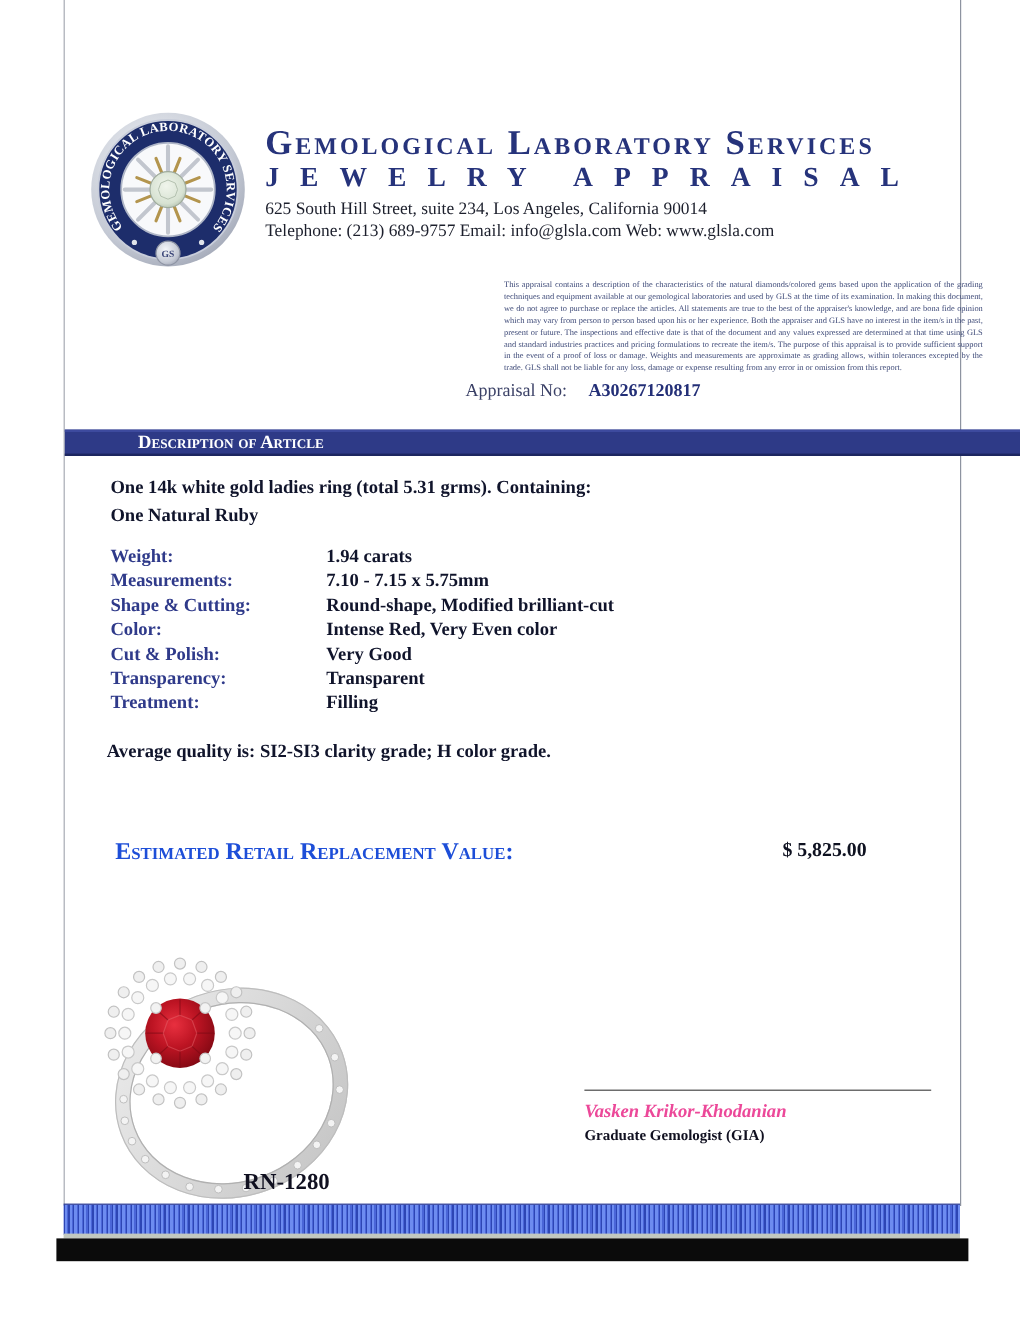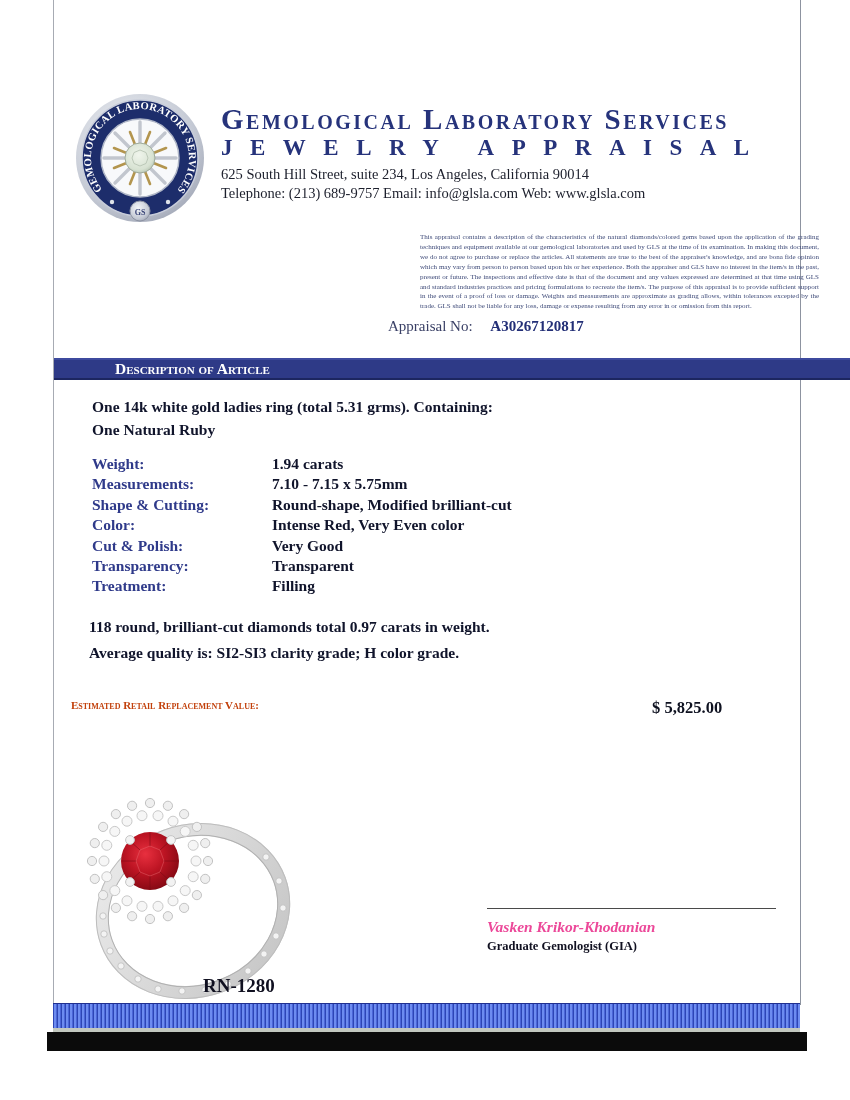--- a/index.html
+++ b/index.html
@@ -34,22 +34,22 @@
     color:#ffffff;font-variant:small-caps;font-weight:bold;font-size:15.5px;
     line-height:18px;padding-left:61px;box-sizing:content-box;}
   
   .desc-lines{position:absolute;left:92px;top:395px;font-weight:bold;
     font-size:15.5px;line-height:23px;color:#10142b;}
   .specs{position:absolute;left:92px;top:454px;font-size:15.5px;line-height:20.4px;}
   .spec-label{display:inline-block;width:176px;font-weight:bold;color:#2f3a8a;}
   .spec-value{font-weight:bold;color:#10142b;}
   .diamonds{position:absolute;left:89px;top:614px;font-weight:bold;
     font-size:15.5px;line-height:26px;color:#10142b;}
-  .value-label{position:absolute;left:71px;top:699px;font-variant:small-caps;
-    font-weight:bold;font-size:11px;color:#c2410c;}
+  .value-label{position:absolute;left:96px;top:699px;font-variant:small-caps;
+    font-weight:bold;font-size:20px;color:#1d4ed8;}
   .value-amount{position:absolute;left:633px;top:698px;font-weight:bold;
     font-size:16.5px;color:#0e1120;margin-left:19px;}
   
   .photo{position:absolute;left:68px;top:786px;width:256px;height:214px;}
   .ref-label{position:absolute;left:203px;top:975px;font-weight:bold;font-size:19px;color:#101020;}
   
   .sig-line{position:absolute;left:487px;top:908px;width:289px;border-top:1px solid #4a4a4a;}
   .sig-name{position:absolute;left:487px;top:918px;font-weight:bold;font-size:15.5px;color:#ec4899;font-style:italic;}
   .sig-title{position:absolute;left:487px;top:939px;font-weight:bold;font-size:12.5px;color:#101020;}
   
@@ -165,21 +165,20 @@
       <span class="spec-label">Transparency:</span>
       <span class="spec-value">Transparent</span>
     </div>
     <div>
       <span class="spec-label">Treatment:</span>
       <span class="spec-value">Filling</span>
     </div>
   </div>
 
   <div class="diamonds">
-    <div>118 round, brilliant-cut diamonds total 0.97 carats in weight.</div>
     <div>Average quality is: SI2-SI3 clarity grade; H color grade.</div>
   </div>
 
   <div class="value-label">Estimated Retail Replacement Value:</div>
   <div class="value-amount">$ 5,825.00</div>
 
   <div class="photo">
     <svg width="256" height="214" viewBox="0 0 256 214">
       <defs>
         <radialGradient id="rubyG" cx="42%" cy="38%" r="72%">

